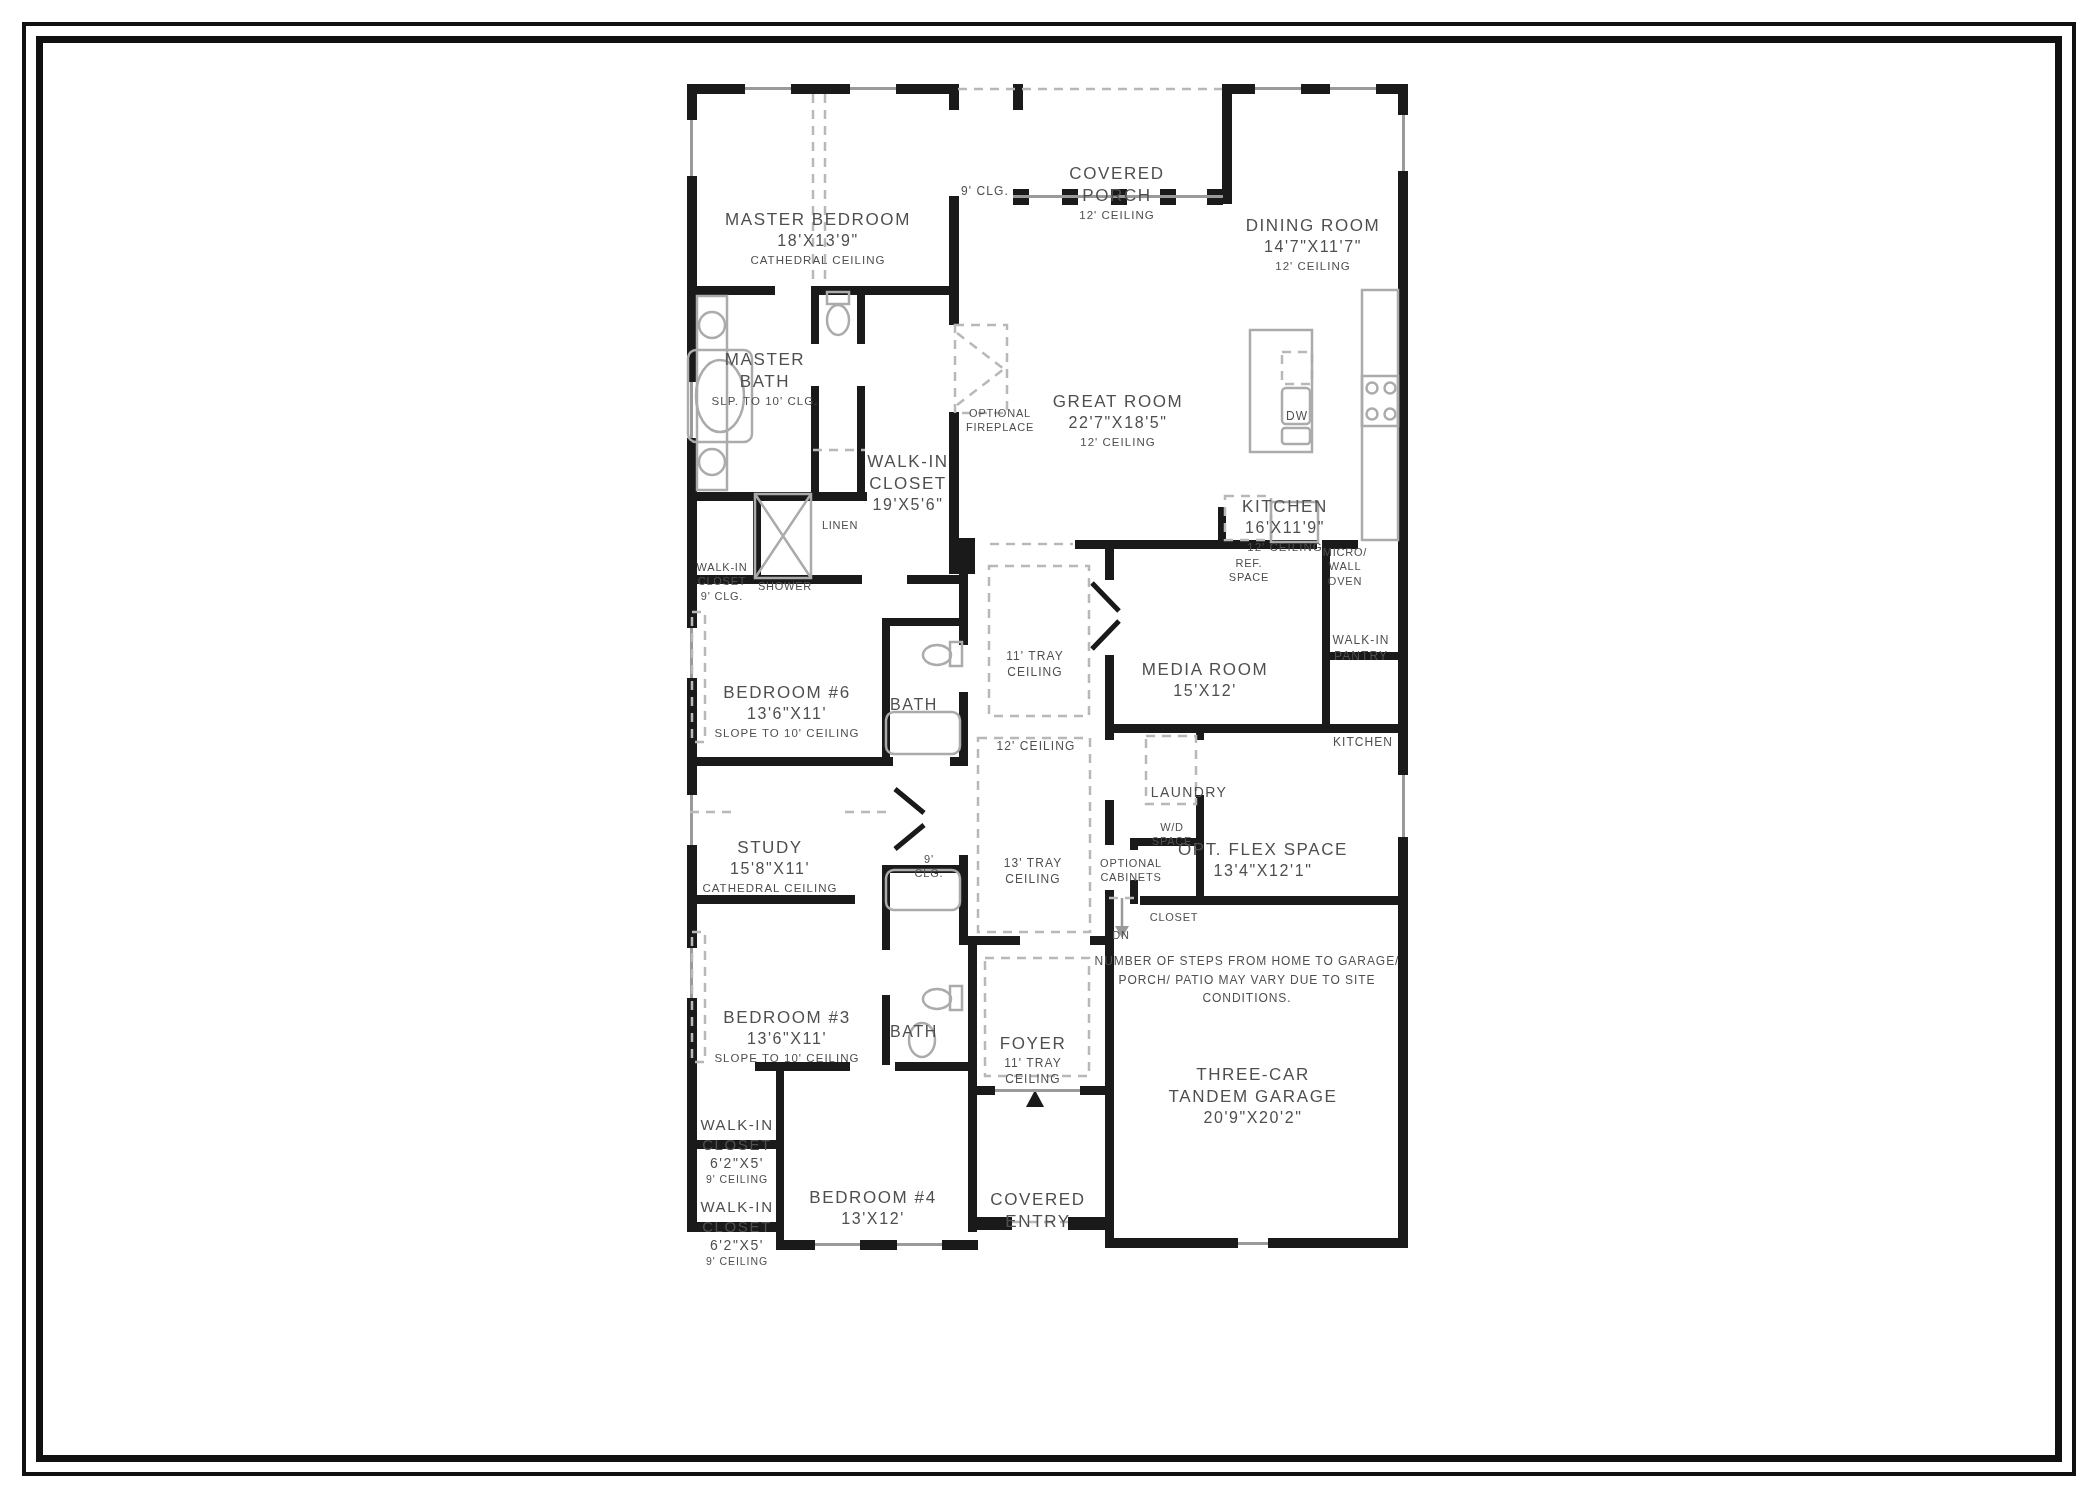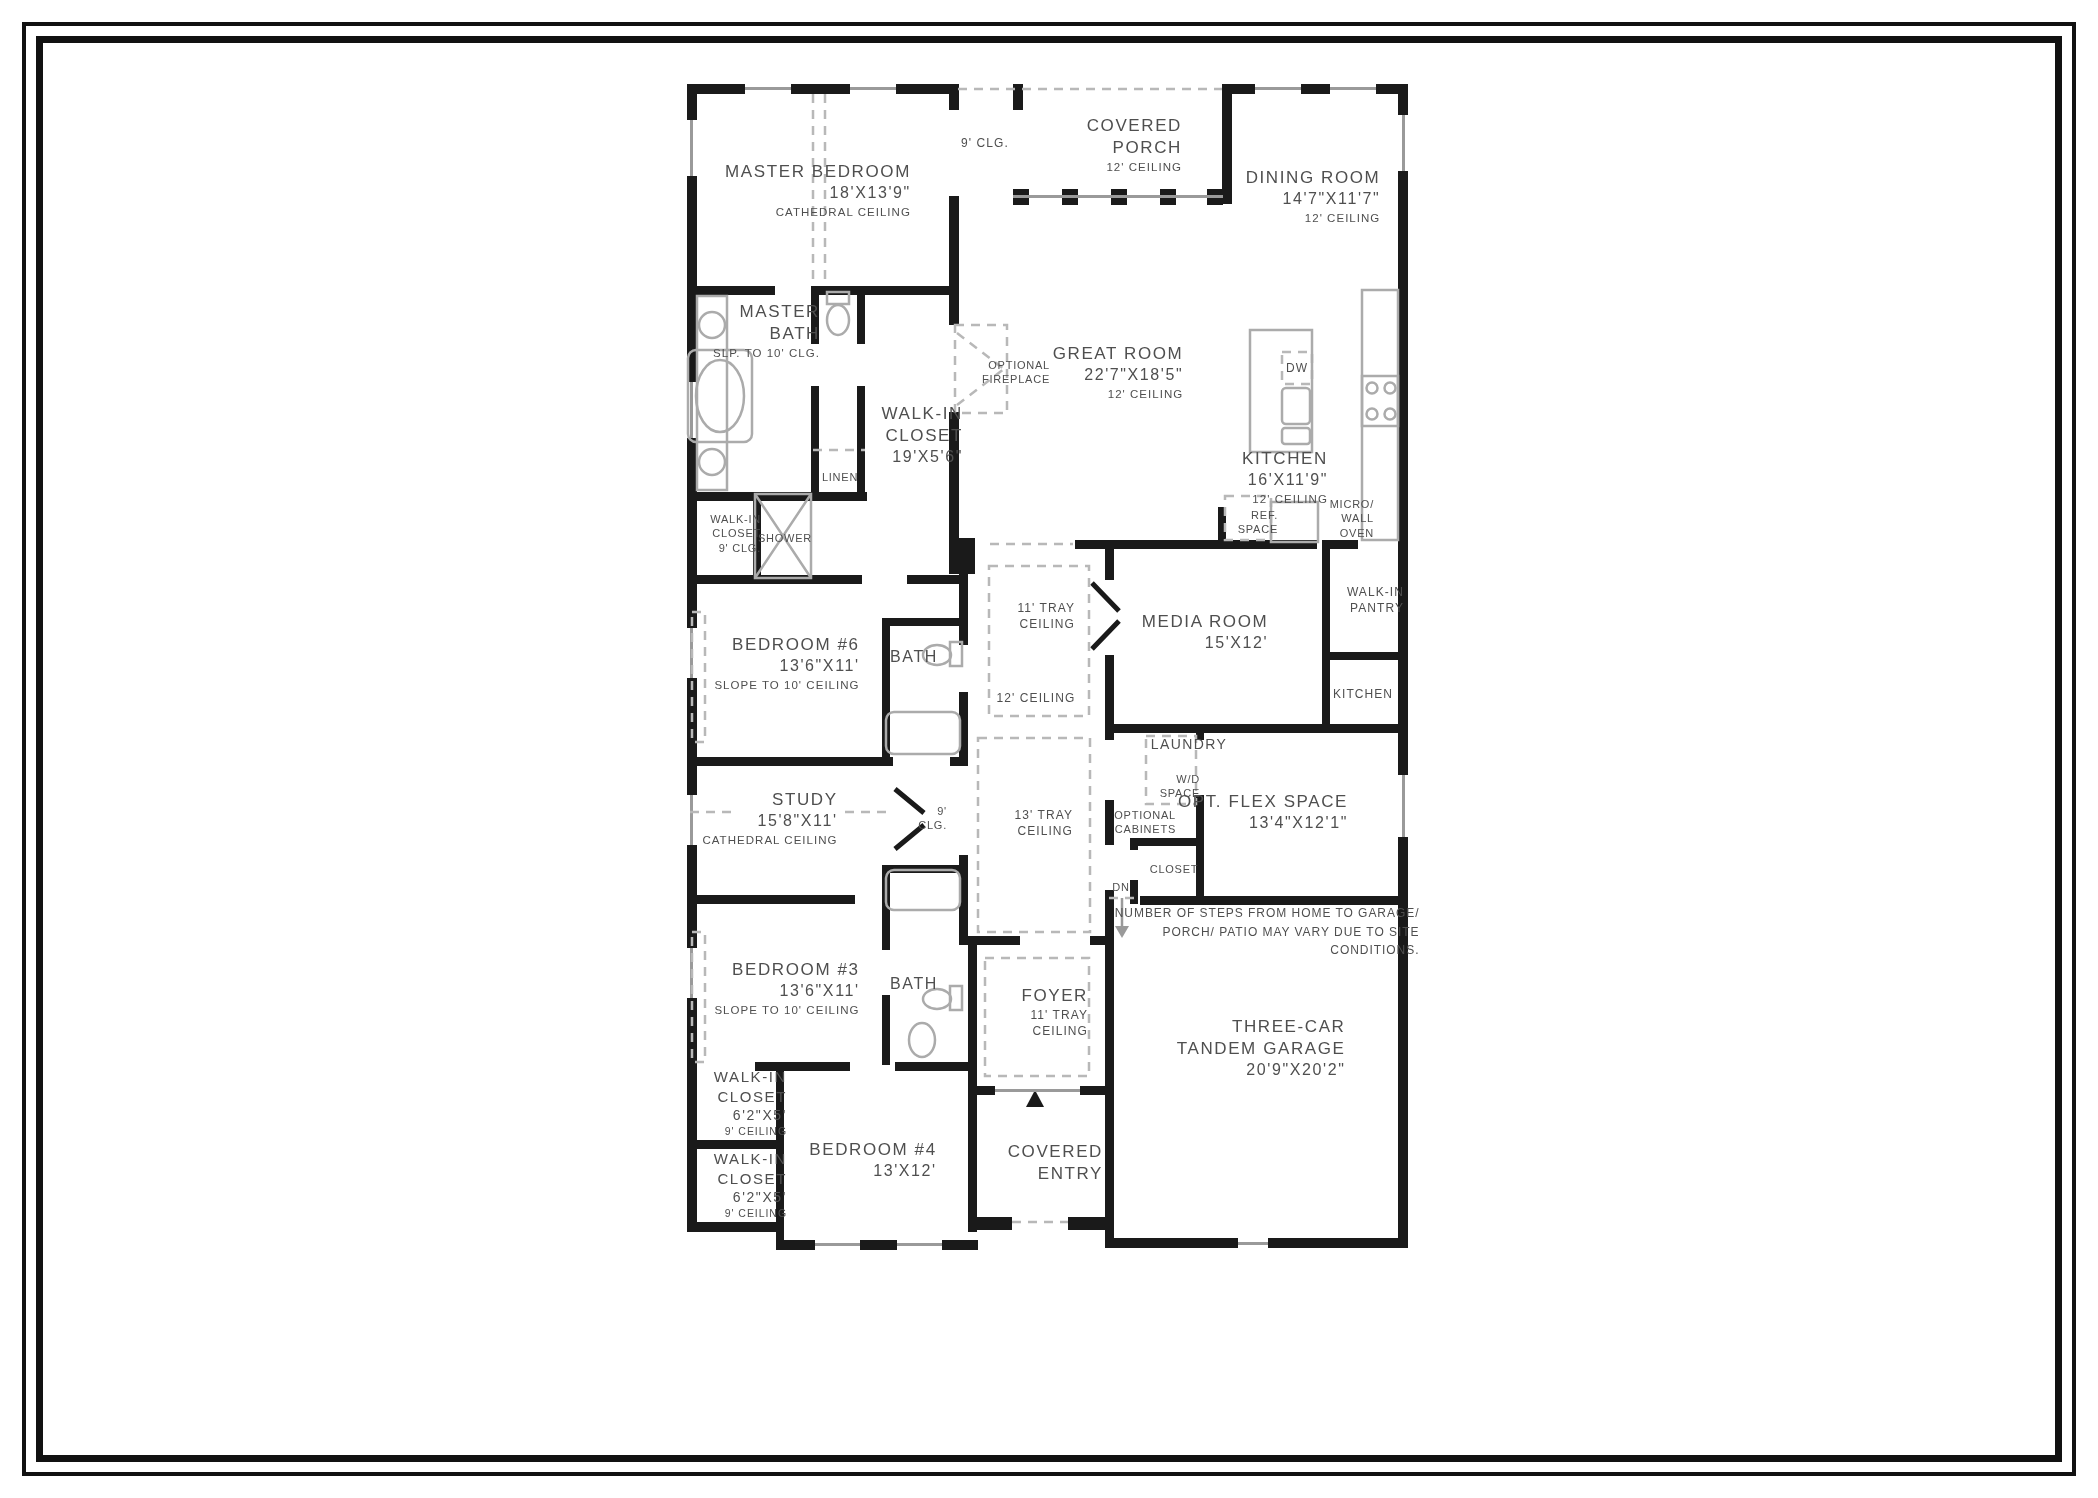--- a/index.html
+++ b/index.html
@@ -1,22 +1,22 @@
 <!DOCTYPE html>
 <html><head>
 <meta charset="utf-8">
 <style>
   html,body{margin:0;padding:0;background:#ffffff;}
   .canvas{position:relative;width:2098px;height:1498px;background:#ffffff;overflow:hidden;
           font-family:"Liberation Sans", sans-serif;}
   .frame-outer{position:absolute;left:22px;top:22px;right:22px;bottom:22px;border:4px solid #111;}
   .frame-inner{position:absolute;left:36px;top:36px;right:36px;bottom:36px;border:7px solid #111;}
   svg.plan{position:absolute;left:0;top:0;width:2098px;height:1498px;}
-  .lbl{position:absolute;transform:translate(-50%,-50%);text-align:right;color:#4f4f4f;
-       letter-spacing:0.10em;line-height:1.3;white-space:normal;}
+  .lbl{position:absolute;transform:translate(-50%,-50%);text-align:center;color:#4f4f4f;
+       letter-spacing:0.10em;line-height:1.3;white-space:normal;margin-top:48px;}
   .rm-name{display:block;font-size:17px;}
   .rm-dims{display:block;font-size:16px;}
   .rm-note{display:block;font-size:11.5px;letter-spacing:0.09em;margin-top:1px;}
   .sm{font-size:12px;letter-spacing:0.09em;line-height:1.35;}
   .tiny{font-size:11px;letter-spacing:0.07em;line-height:1.3;}
   .note-block{font-size:12px;line-height:1.55;letter-spacing:0.08em;}
   .footer-address{position:absolute;left:1048px;top:1330px;transform:translate(-50%,-50%);
        font-family:"Liberation Serif", serif;font-style:italic;font-size:96px;color:#000;white-space:nowrap;}
   .footer-subtitle{position:absolute;left:1048px;top:1432px;transform:translate(-50%,-50%);
        font-family:"Liberation Serif", serif;font-style:italic;font-size:68px;color:#000;white-space:nowrap;}

